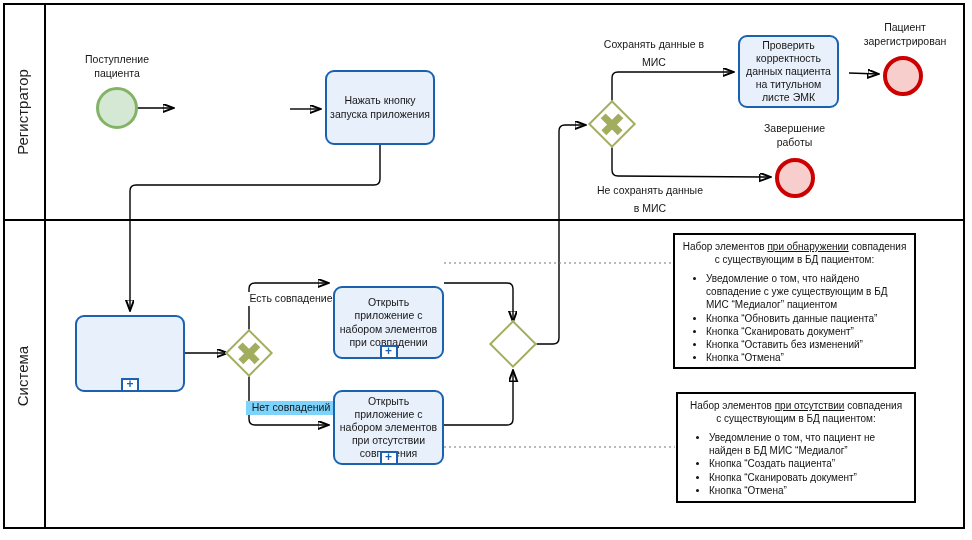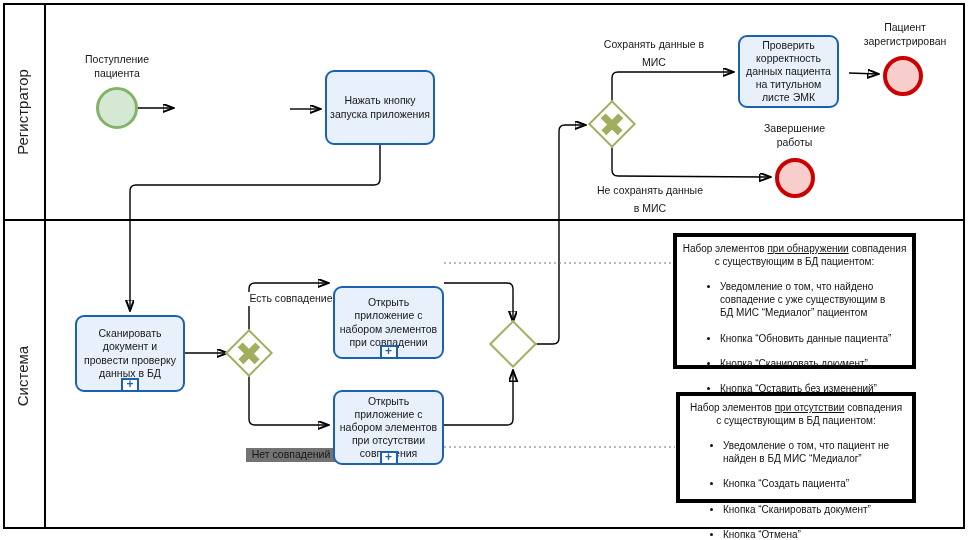--- a/index.html
+++ b/index.html
@@ -22,25 +22,25 @@
   .start{width:42px;height:42px;background:#d5e8d4;border:3px solid #82b366;}
   .end{width:40px;height:40px;background:#f8cecc;border:4px solid #cc0000;}
   .gateway{position:absolute;width:34px;height:34px;background:#fff;border:2px solid #a3ad5e;
            transform:rotate(45deg);box-sizing:border-box;}
   .gateway .bh{position:absolute;left:3px;top:11.5px;width:24px;height:7px;background:#a3ad5e;}
   .gateway .bv{position:absolute;left:11.5px;top:3px;width:7px;height:24px;background:#a3ad5e;}
   
   .lbl{position:absolute;font-size:10.5px;line-height:1.3;color:#161616;text-align:center;}
   .flow-lbl{line-height:1.7;}
   
-  .note{position:absolute;background:#fff;border:4px solid #000000;box-sizing:border-box;
+  .note{position:absolute;background:#fff;border:2px solid #000000;box-sizing:border-box;
         font-size:10px;color:#111;padding:5px 4px 4px 4px;}
   .note-title{text-align:center;line-height:1.3;}
   .note ul{margin:6px 0 0 0;padding-left:27px;}
-  .note li{line-height:1.32;margin:12px;}
+  .note li{line-height:1.32;margin:0;}
   .u{text-decoration:underline;}
   
   svg.conn{position:absolute;left:0;top:0;pointer-events:none;}
   svg.conn path{fill:none;stroke:#000;stroke-width:1.4;}
   svg.conn path.assoc{stroke:#777;stroke-width:1.2;stroke-dasharray:2 3;}
 </style>
 </head>
 <body>
 
 <div class="canvas">
@@ -89,31 +89,30 @@
 
   <div class="task" style="left:738px;top:35px;width:101px;height:73px;">Проверить корректность данных пациента на титульном листе ЭМК</div>
 
   <div class="lbl" style="left:850px;top:21px;width:110px;">Пациент зарегистрирован</div>
   <div class="event end" style="left:883px;top:56px;"></div>
 
   <div class="lbl" style="left:752px;top:122px;width:85px;">Завершение работы</div>
   <div class="event end" style="left:775px;top:158px;"></div>
 
   <div class="task" style="left:75px;top:315px;width:110px;height:77px;">
-    <span>Сканировать документ и провести проверку данных в БД</span>
     <span class="subproc">+</span>
   </div>
 
   <div class="gateway" style="left:232px;top:336px;">
     <span class="bh"></span>
     <span class="bv"></span>
   </div>
 
   <div class="lbl" style="left:246px;top:292px;width:90px;background:#fff;">Есть совпадение</div>
-  <div class="lbl" style="left:246px;top:401px;width:90px;background:#737373;margin-top:47px;">Нет совпадений</div>
+  <div class="lbl" style="left:246px;top:401px;width:90px;background:#7dd3fc;">Нет совпадений</div>
 
   <div class="task" style="left:333px;top:247px;width:111px;height:73px;margin-top:39px;">
     <span>Открыть приложение с набором элементов при совпадении</span>
     <span class="subproc">+</span>
   </div>
 
   <div class="task" style="left:333px;top:390px;width:111px;height:75px;">
     <span>Открыть приложение с набором элементов при отсутствии совпадения</span>
     <span class="subproc">+</span>
   </div>

